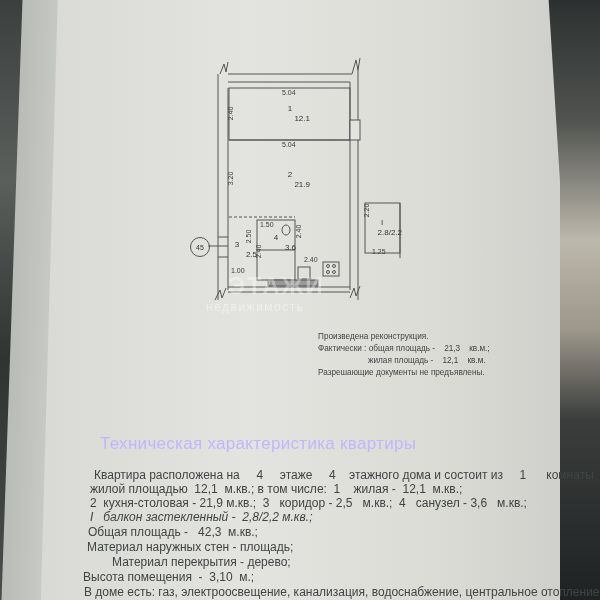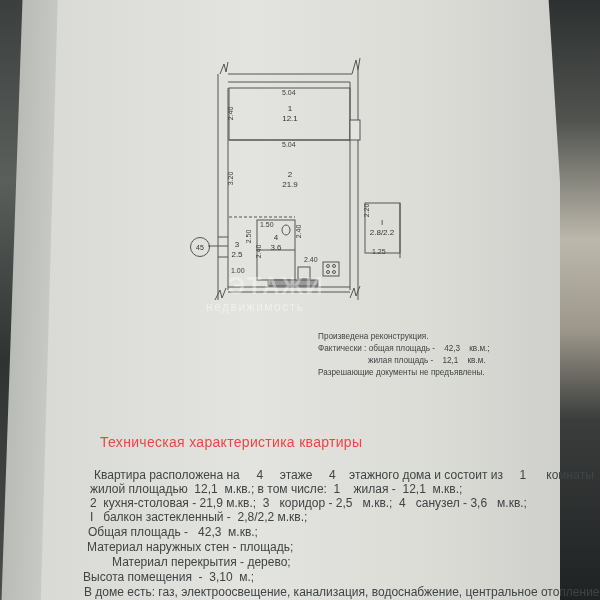--- a/index.html
+++ b/index.html
@@ -11,27 +11,27 @@
     background:linear-gradient(180deg,#2c3030 0%,#50534f 20%,#bdb8ac 40%,#9d978b 55%,#3a3d3c 70%,#1f2222 100%); }
   .under-page { position:absolute; left:12px; top:0; width:60px; height:600px;
     background:linear-gradient(90deg,#b9bcb6,#cfd2cc); transform:skewX(-2deg); }
   .page { position:absolute; left:40px; top:-10px; width:520px; height:630px;
     background:linear-gradient(90deg,#d9dad6 0%,#e3e3df 40%,#dcdcd7 75%,#cfd0cb 100%);
     clip-path:polygon(18px 0, 508px 0, 548px 640px, 0 640px); }
   .plan { position:absolute; left:0; top:0; width:600px; height:600px; }
   .dim { position:absolute; font-size:7px; color:#3a3d3d; }
   .vdim { position:absolute; font-size:7px; color:#3a3d3d; transform:rotate(-90deg); transform-origin:center; }
   .room-num { position:absolute; font-size:8px; color:#333; text-align:center; width:40px; }
-  .room-area { position:absolute; font-size:8px; color:#333; text-align:center; width:40px; }
+  .room-area { position:absolute; font-size:8px; color:#333; text-align:right; width:40px; }
   .note { position:absolute; left:318px; font-size:8.2px; color:#3f4444; white-space:pre; }
   .watermark { position:absolute; left:206px; top:300px; font-size:12px; letter-spacing:1.5px;
     color:rgba(255,255,255,0.45); }
   .watermark-logo { position:absolute; left:228px; top:272px; font-size:24px; font-weight:bold;
     color:rgba(255,255,255,0.35); letter-spacing:2px; }
-  .title { position:absolute; left:100px; top:434px; font-size:14px; color:#ef4444; letter-spacing:0.3px; }
+  .title { position:absolute; left:100px; top:434px; font-size:17px; color:#c4b5fd; letter-spacing:0.3px; }
   .line { position:absolute; font-size:12px; color:#3f4444; white-space:pre; }
   .circle45 { position:absolute; left:190px; top:237px; width:18px; height:18px; border:1px solid #555;
     border-radius:50%; font-size:7px; display:flex; align-items:center; justify-content:center; color:#333; }
 </style>
 </head>
 <body>
 
 <div class="bg-left"></div>
 <div class="under-page"></div>
 <div class="bg-right"></div>
@@ -116,26 +116,26 @@
 <div class="dim" style="left:304px;top:256px;">2.40</div>
 <div class="vdim" style="left:360px;top:207px;">2.20</div>
 <div class="dim" style="left:372px;top:248px;">1.25</div>
 
 <div class="circle45">45</div>
 
 <div class="watermark-logo">ЭТАЖИ</div>
 <div class="watermark">недвижимость</div>
 
 <div class="note" style="top:332px;">Произведена реконструкция.</div>
-<div class="note" style="top:344px;">Фактически : общая площадь -    42,3    кв.м.;</div>
+<div class="note" style="top:344px;">Фактически : общая площадь -    21,3    кв.м.;</div>
 <div class="note" style="top:356px;text-align:center;">                      жилая площадь -    12,1    кв.м.</div>
 <div class="note" style="top:368px;">Разрешающие документы не предъявлены.</div>
 
 <div class="title">Техническая характеристика квартиры</div>
 <div class="line" style="left:94px;top:468px;">Квартира расположена на     4     этаже     4    этажного дома и состоит из     1      комнаты</div>
 <div class="line" style="left:90px;top:482px;">жилой площадью  12,1  м.кв.; в том числе:  1    жилая -  12,1  м.кв.;</div>
 <div class="line" style="left:90px;top:496px;text-align:center;">2  кухня-столовая - 21,9 м.кв.;  3   коридор - 2,5   м.кв.;  4   санузел - 3,6   м.кв.;</div>
-<div class="line" style="left:90px;top:510px;">I   балкон застекленный -  2,8/2,2 м.кв.;</div>
+<div class="line" style="left:90px;top:510px;font-style:italic;">I   балкон застекленный -  2,8/2,2 м.кв.;</div>
 <div class="line" style="left:88px;top:525px;">Общая площадь -   42,3  м.кв.;</div>
 <div class="line" style="left:87px;top:540px;">Материал наружных стен - площадь;</div>
 <div class="line" style="left:86px;top:555px;padding-left:26px;">Материал перекрытия - дерево;</div>
 <div class="line" style="left:83px;top:570px;">Высота помещения  -  3,10  м.;</div>
 <div class="line" style="left:84px;top:585px;">В доме есть: газ, электроосвещение, канализация, водоснабжение, центральное отопление</div>
 
 </body></html>

